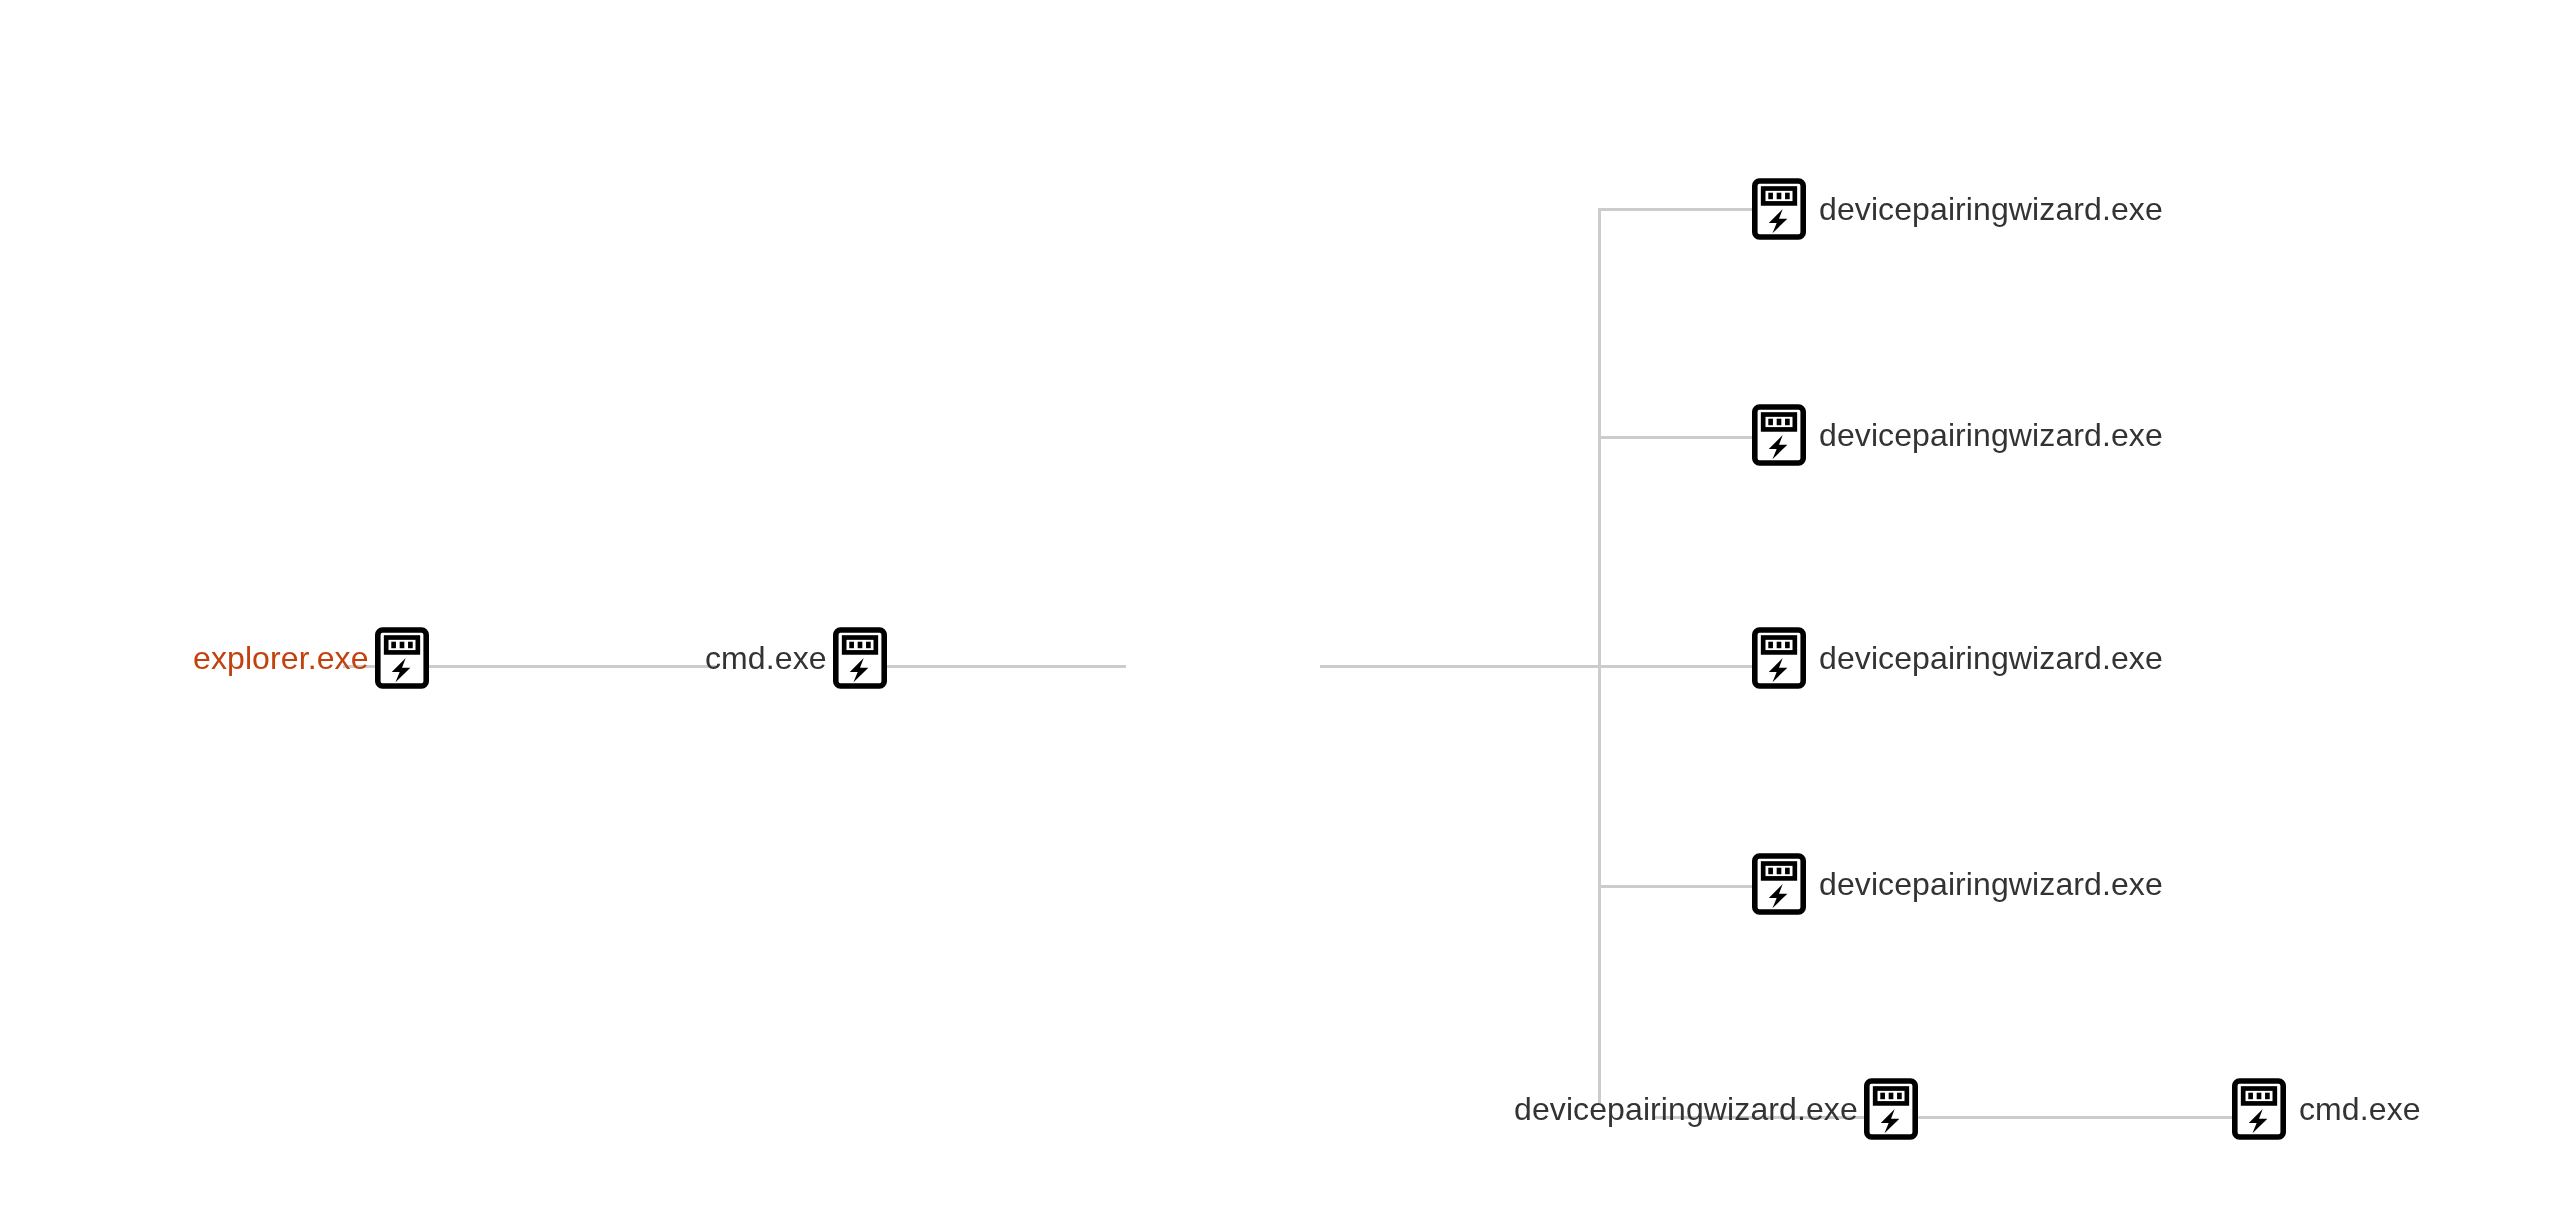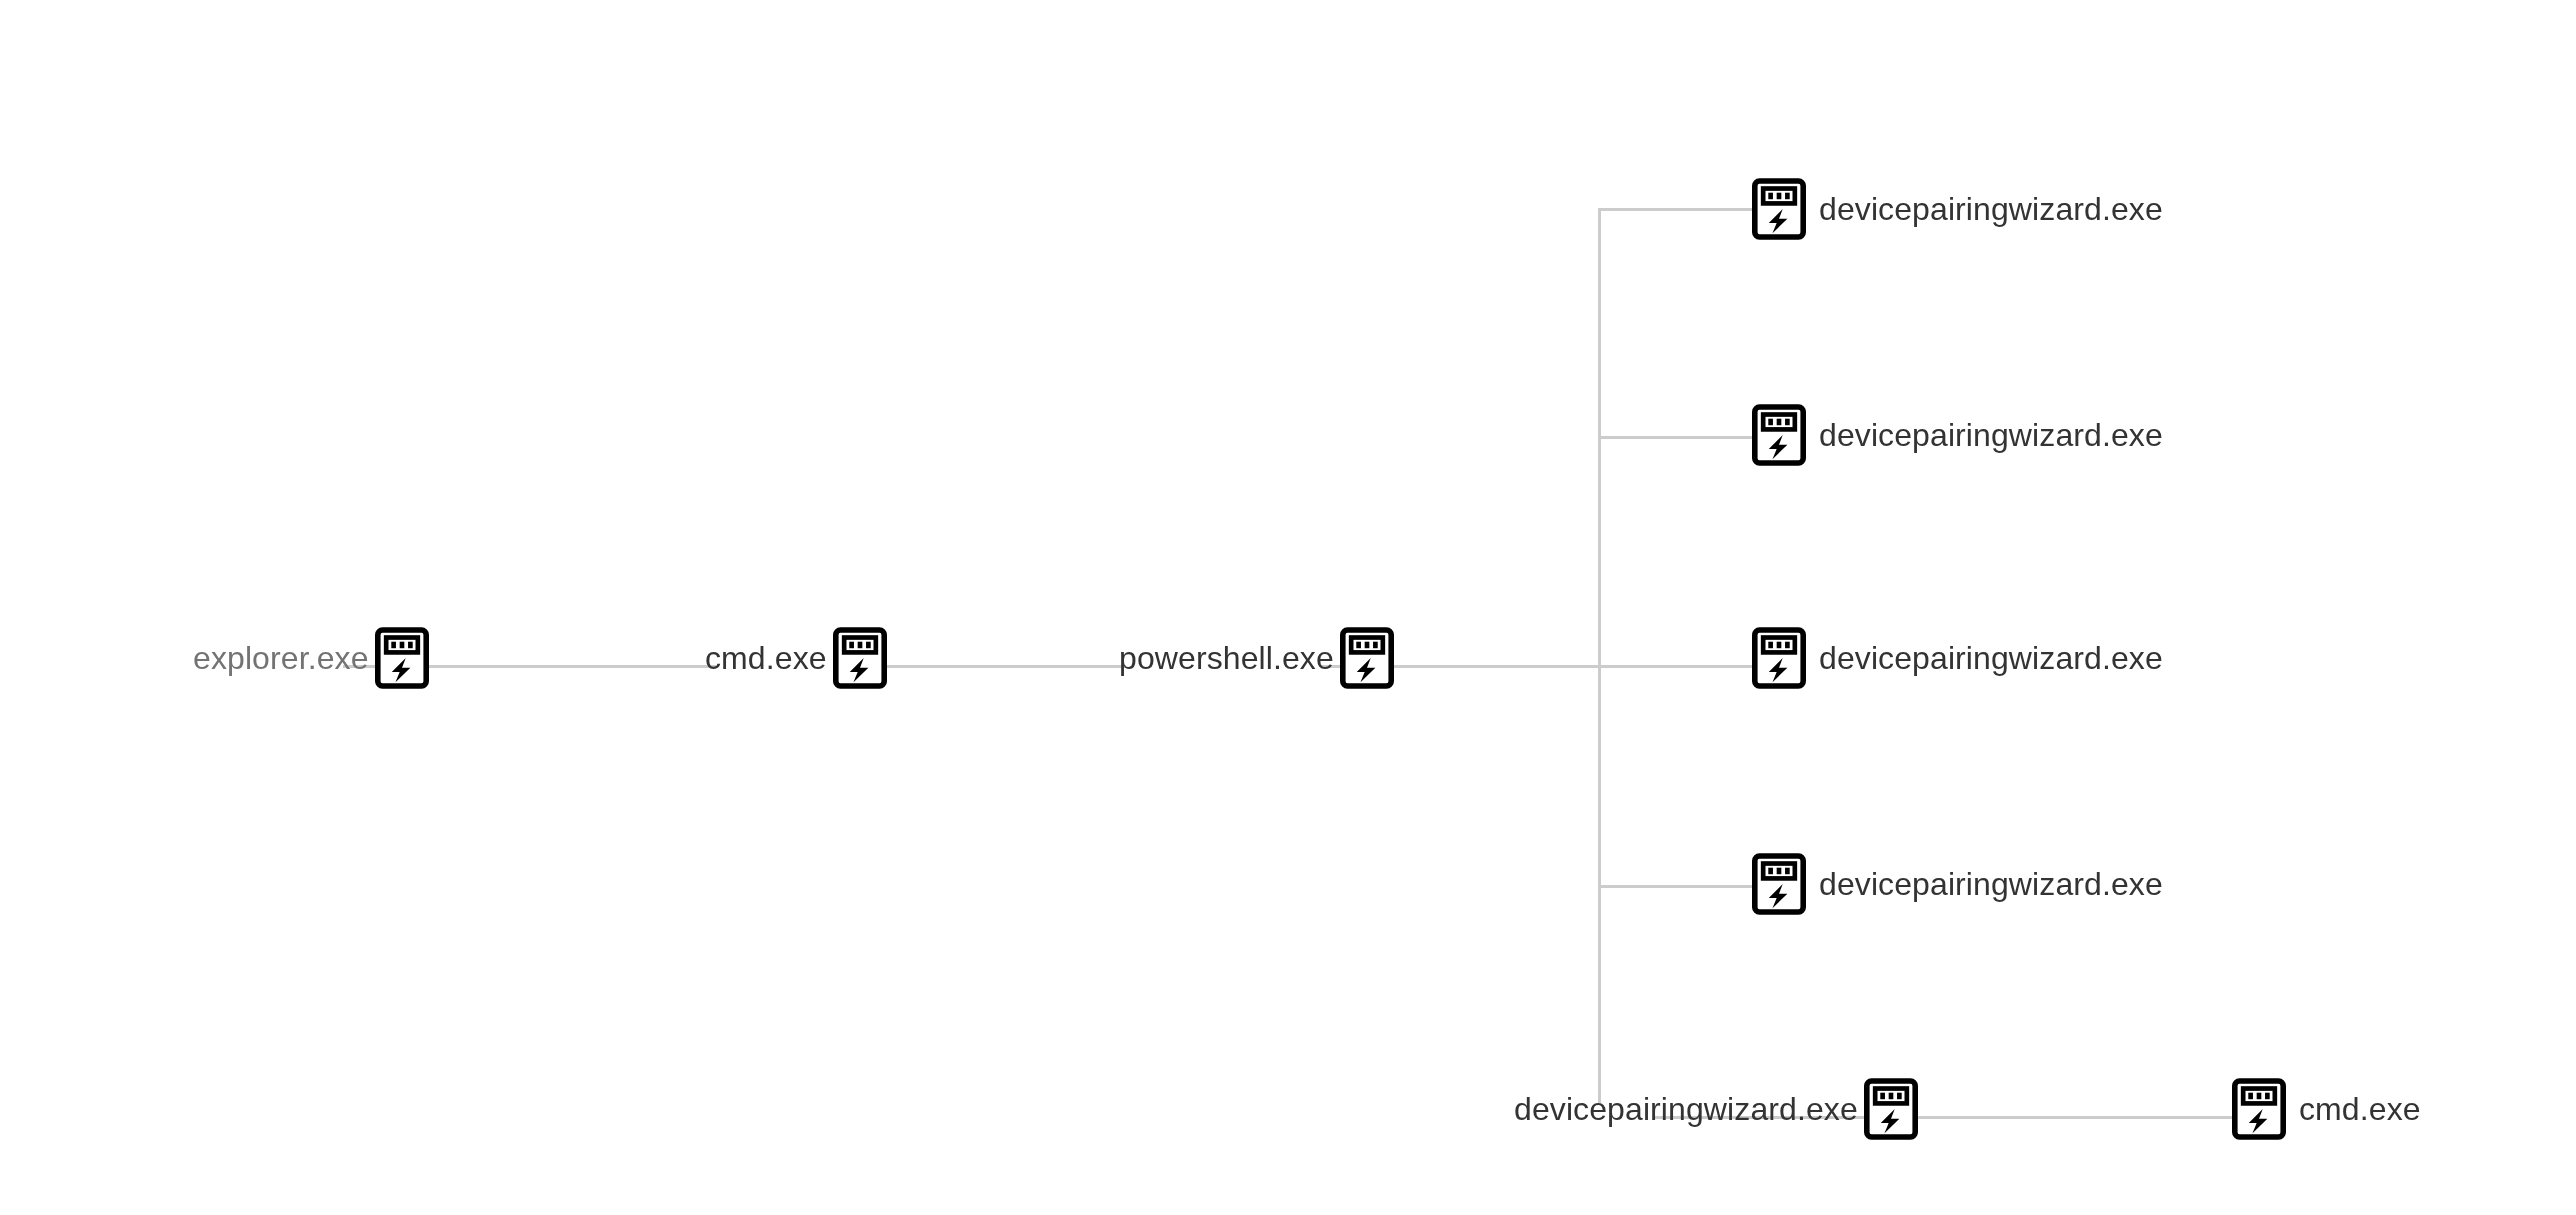--- a/index.html
+++ b/index.html
@@ -66,47 +66,34 @@
 <div id="canvas">
     <div class="edge-h" style="left: 343px; top: 665px; width: 373px; background: rgb(204, 204, 204);"></div>
     <div class="edge-h" style="left: 856px; top: 665px; width: 270px; background: rgb(204, 204, 204);"></div>
     <div class="edge-h" style="left: 1320px; top: 665px; width: 435px; background: rgb(204, 204, 204);"></div>
     <div class="edge-v" style="left: 1598px; top: 208px; height: 895px; background: rgb(204, 204, 204);"></div>
     <div class="edge-h" style="left: 1598px; top: 208px; width: 157px; background: rgb(204, 204, 204);"></div>
     <div class="edge-h" style="left: 1598px; top: 436px; width: 157px; background: rgb(204, 204, 204);"></div>
     <div class="edge-h" style="left: 1598px; top: 885px; width: 157px; background: rgb(204, 204, 204);"></div>
     <div class="edge-h" style="left: 1653px; top: 1116px; width: 584px; background: rgb(204, 204, 204);"></div>
     <div class="node label-left" style="top: 627px; left: 193px;">
-      <span class="node-label" style="color: #737373;">explorer.exe</span>
+      <span class="node-label" style="color: #c2410c;">explorer.exe</span>
       <span class="node-icon">
         <svg viewBox="0 0 58 66" width="54" height="62">
           <rect x="3" y="3" width="52" height="60" rx="5" fill="#ffffff" stroke="#000000" stroke-width="6"></rect>
           <rect x="12" y="11" width="34" height="16" fill="#ffffff" stroke="#000000" stroke-width="5"></rect>
           <rect x="17.5" y="15.5" width="5" height="7" fill="#000000"></rect>
           <rect x="26.5" y="15.5" width="5" height="7" fill="#000000"></rect>
           <rect x="35.5" y="15.5" width="5" height="7" fill="#000000"></rect>
           <path d="M33 33 L18 48 L26.5 48 L22 59 L38 43.5 L29 43.5 Z" fill="#000000"></path>
         </svg>
       </span>
     </div>
     <div class="node label-left" style="top: 627px; left: 705px;">
       <span class="node-label" style="color: rgb(51, 51, 51);">cmd.exe</span>
-      <span class="node-icon">
-        <svg viewBox="0 0 58 66" width="54" height="62">
-          <rect x="3" y="3" width="52" height="60" rx="5" fill="#ffffff" stroke="#000000" stroke-width="6"></rect>
-          <rect x="12" y="11" width="34" height="16" fill="#ffffff" stroke="#000000" stroke-width="5"></rect>
-          <rect x="17.5" y="15.5" width="5" height="7" fill="#000000"></rect>
-          <rect x="26.5" y="15.5" width="5" height="7" fill="#000000"></rect>
-          <rect x="35.5" y="15.5" width="5" height="7" fill="#000000"></rect>
-          <path d="M33 33 L18 48 L26.5 48 L22 59 L38 43.5 L29 43.5 Z" fill="#000000"></path>
-        </svg>
-      </span>
-    </div>
-    <div class="node label-left" style="top: 627px; left: 1119px;">
-      <span class="node-label" style="color: rgb(51, 51, 51);">powershell.exe</span>
       <span class="node-icon">
         <svg viewBox="0 0 58 66" width="54" height="62">
           <rect x="3" y="3" width="52" height="60" rx="5" fill="#ffffff" stroke="#000000" stroke-width="6"></rect>
           <rect x="12" y="11" width="34" height="16" fill="#ffffff" stroke="#000000" stroke-width="5"></rect>
           <rect x="17.5" y="15.5" width="5" height="7" fill="#000000"></rect>
           <rect x="26.5" y="15.5" width="5" height="7" fill="#000000"></rect>
           <rect x="35.5" y="15.5" width="5" height="7" fill="#000000"></rect>
           <path d="M33 33 L18 48 L26.5 48 L22 59 L38 43.5 L29 43.5 Z" fill="#000000"></path>
         </svg>
       </span>

